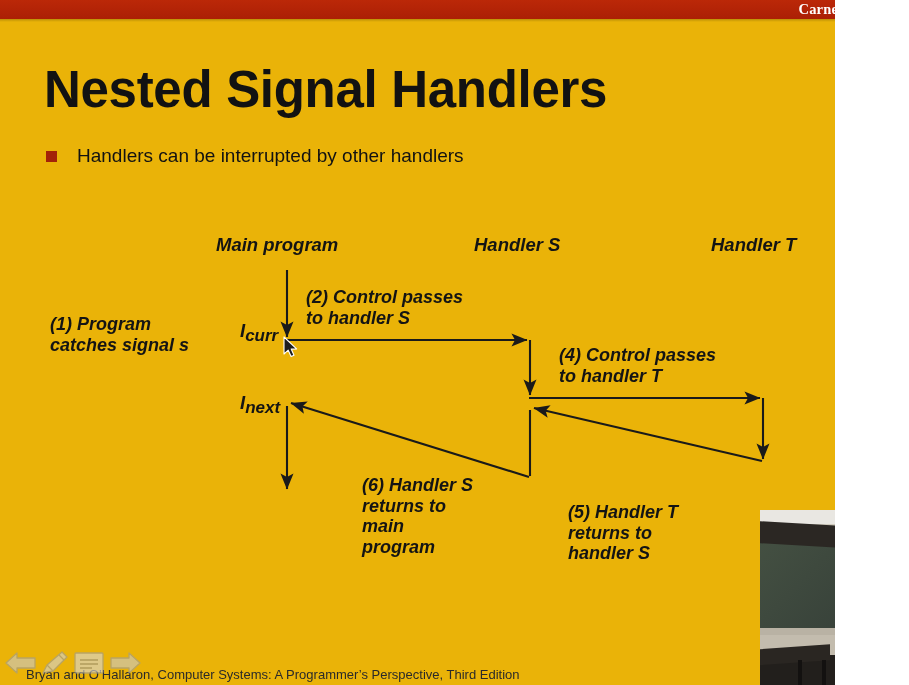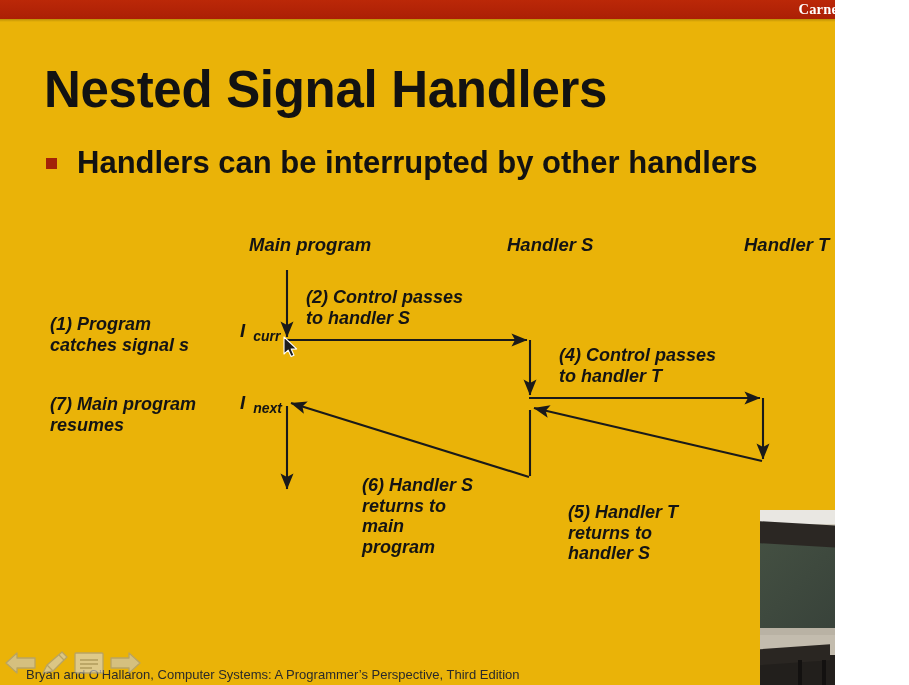--- a/index.html
+++ b/index.html
@@ -70,22 +70,22 @@
     align-items: center;
   }
   .bullet-square {
     width: 11px;
     height: 11px;
     background: #a32208;
     margin-right: 20px;
     flex: none;
   }
   .bullet-text {
-    font-size: 31px;
-    font-weight: bold;
+    font-size: 19px;
+    font-weight: normal;
     color: #121212;
     white-space: nowrap;
   }
 
   
   .diagram {
     position: absolute;
     left: 0;
     top: 0;
     width: 909px;
@@ -97,35 +97,34 @@
     font-family: "Liberation Sans", sans-serif;
     font-weight: bold;
     font-style: italic;
     color: #141414;
     line-height: 1.14;
     white-space: pre-line;
   }
   .col-header {
     font-size: 18.5px;
     white-space: nowrap;
-    margin-left: 33px;
   }
   .step-label { font-size: 18px; }
   .inst-label {
     font-size: 18.5px;
     white-space: nowrap;
   }
   .inst-label sub {
-    font-size: 14px;
+    font-size: 17px;
     font-style: italic;
     font-weight: bold;
     vertical-align: baseline;
     position: relative;
     top: 4px;
-    left: 8px;
+    left: 0px;
   }
 
   
   #hdr-main   { left: 216px; top: 234px; }
   #hdr-s      { left: 474px; top: 234px; }
   #hdr-t      { left: 711px; top: 234px; }
 
   #lbl-icurr  { left: 240px; top: 320px; }
   #lbl-inext  { left: 240px; top: 392px; }
 
@@ -346,22 +345,20 @@
 to handler S</div>
   <div class="dlabel step-label" id="step4">(4)  Control passes
 to handler T</div>
   <div class="dlabel step-label" id="step5">(5) Handler T
 returns to
 handler S</div>
   <div class="dlabel step-label" id="step6">(6) Handler S
 returns to
 main
 program</div>
-  <div class="dlabel step-label" id="step7">(7) Main program
-resumes</div>
 
   <div class="video-overlay">
     <div class="v-wall"></div>
     <div class="v-ceiling"></div>
     <div class="v-wallpanel"></div>
     <div class="v-board-frame"></div>
     <div class="v-board"></div>
     <div class="v-chalktray"></div>
     <div class="v-beam"></div>
     <div class="v-beam2"></div>

